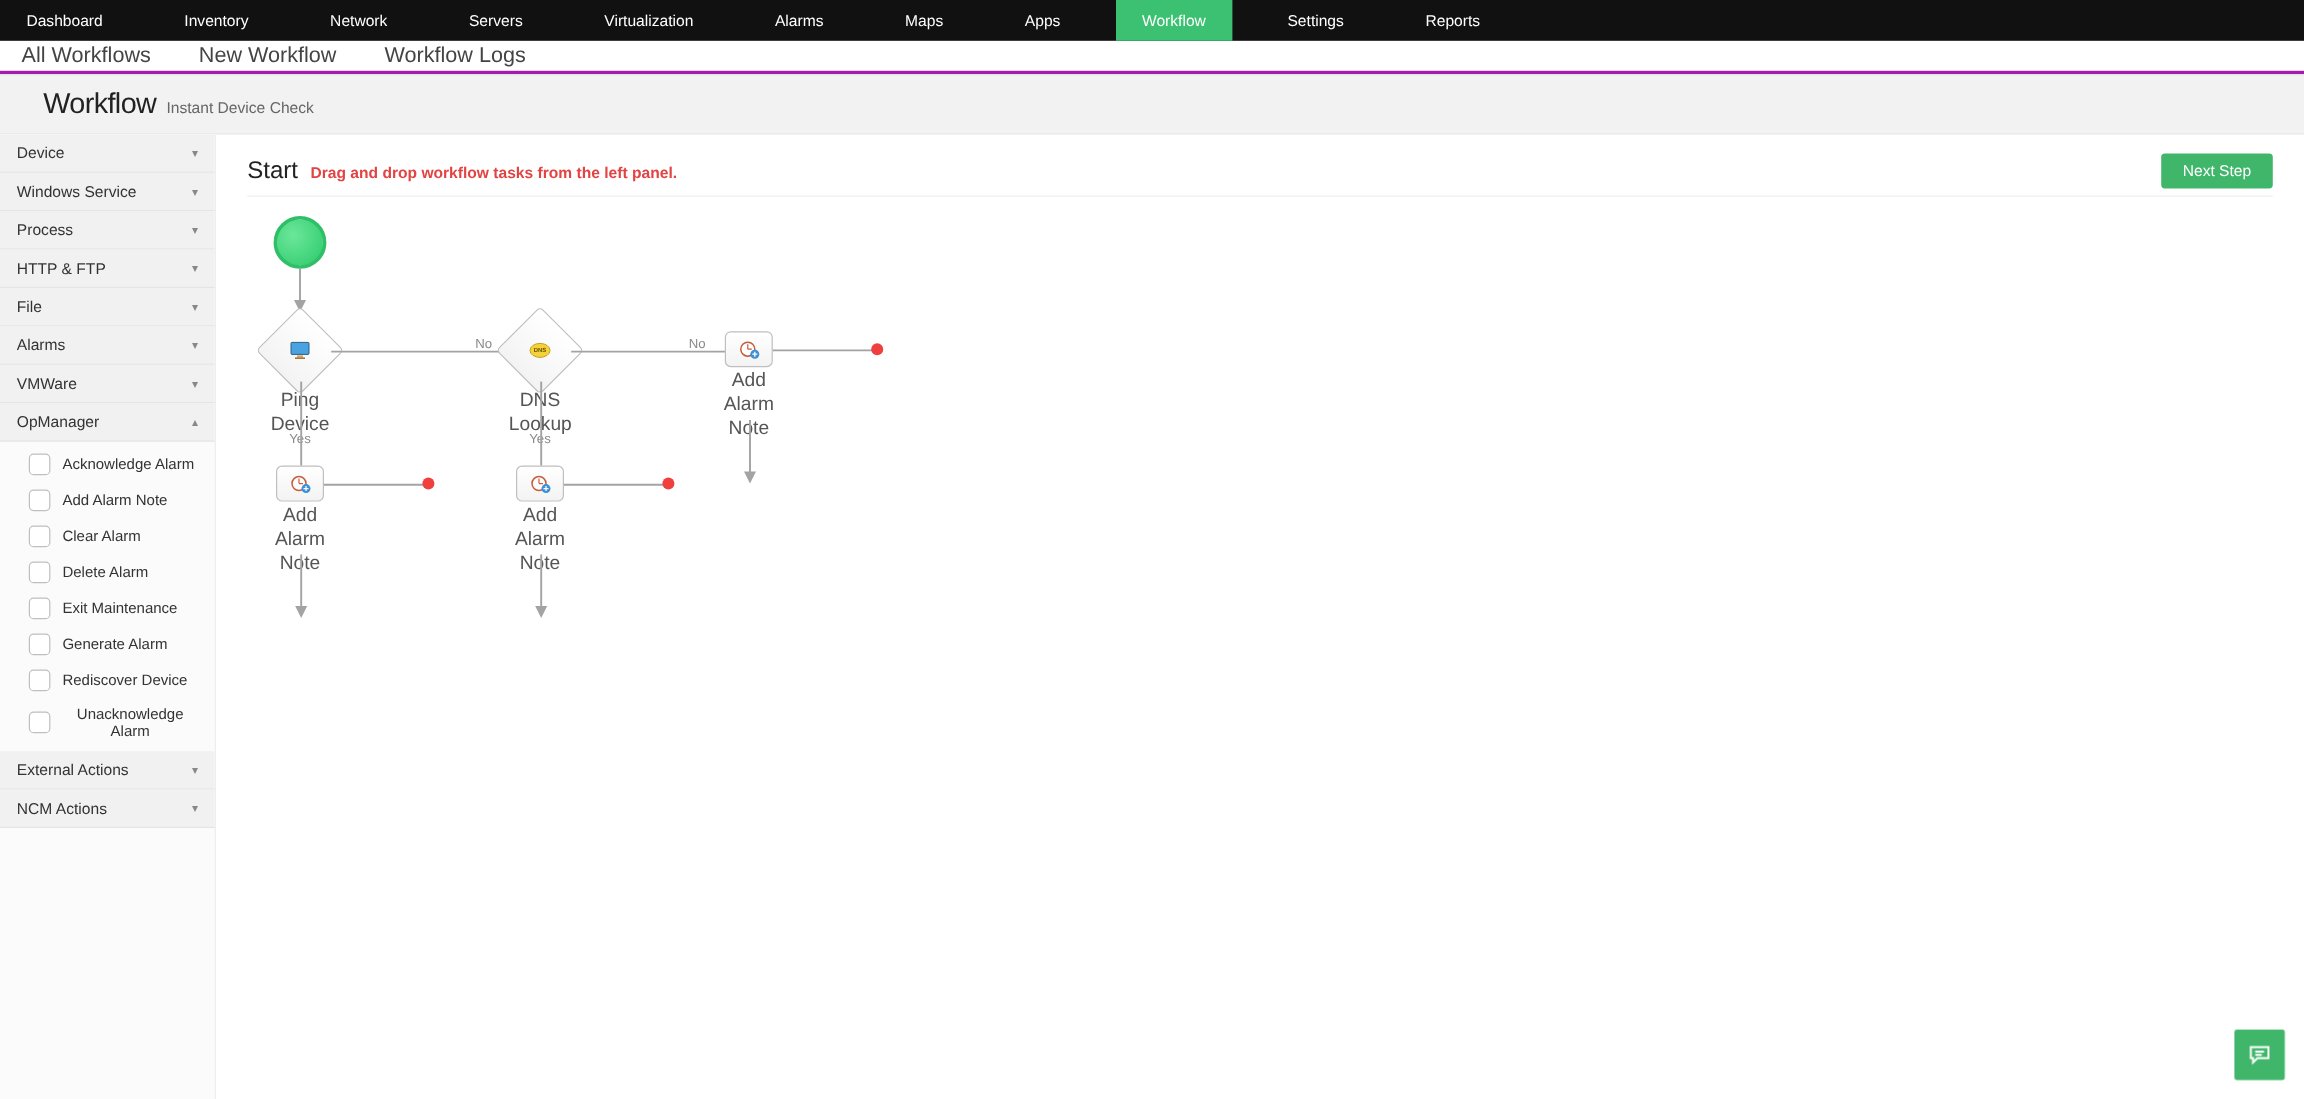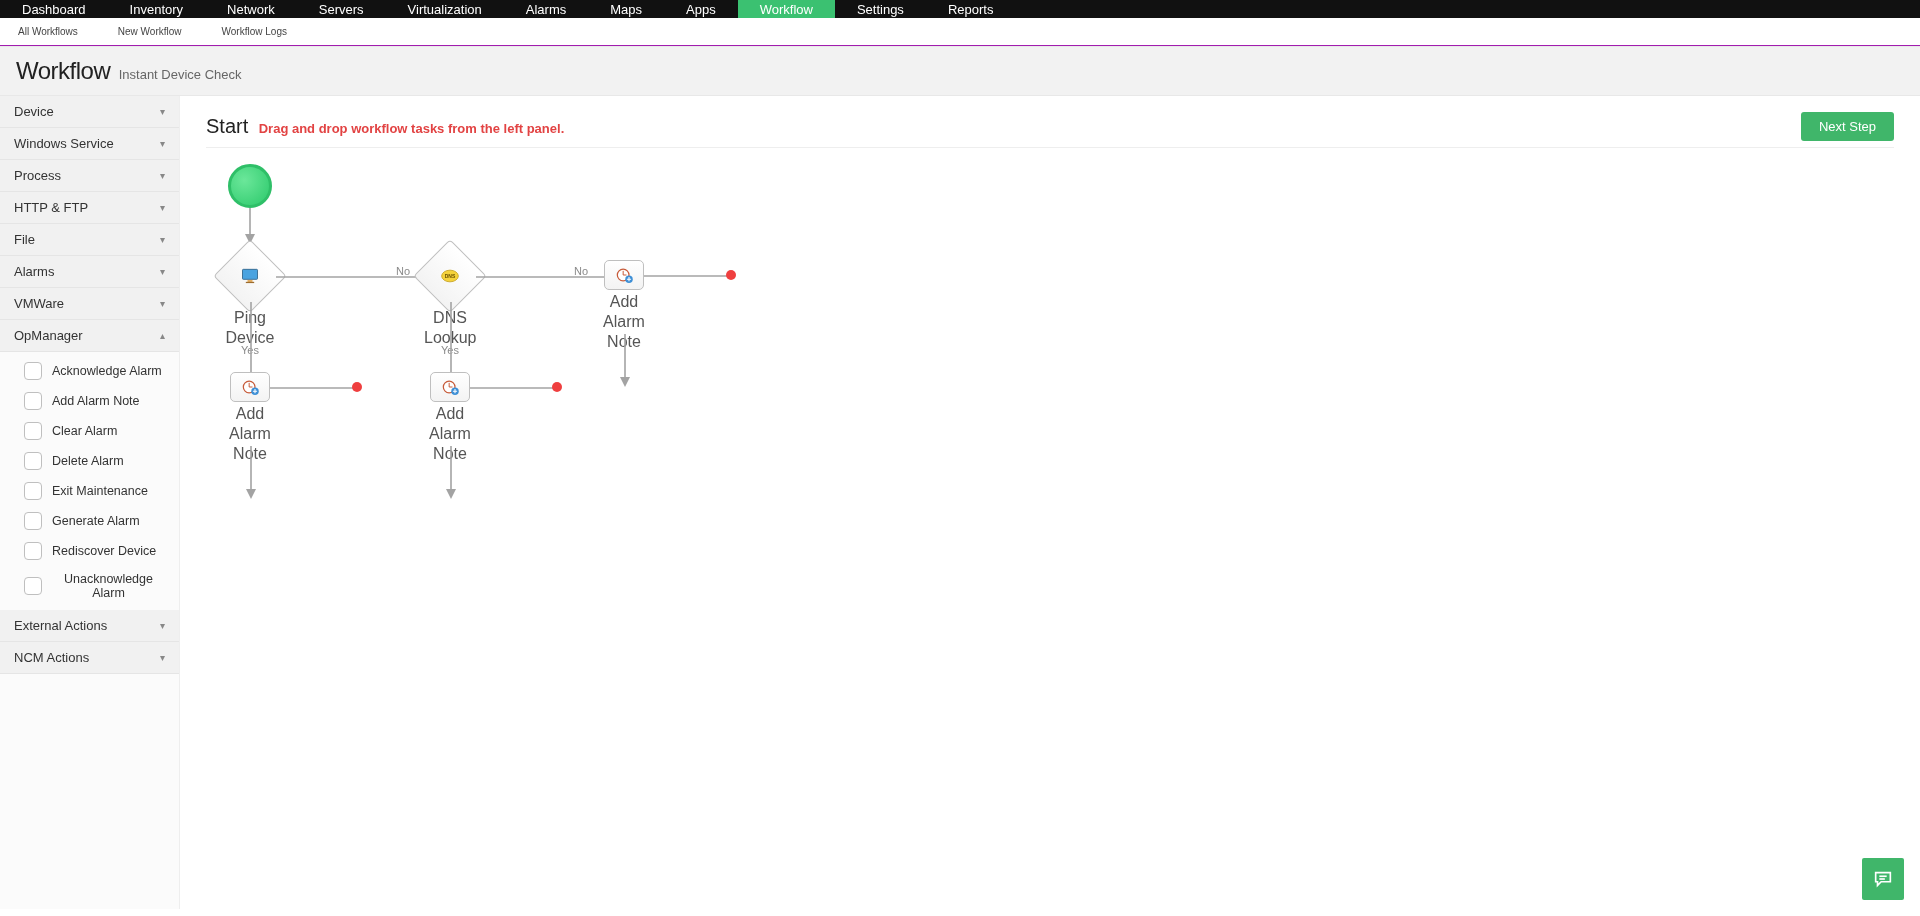--- a/index.html
+++ b/index.html
@@ -9,28 +9,28 @@
     --muted:#777;
     --panel:#f5f5f5;
     --panel-border:#e6e6e6;
     --red:#e23b3b;
     --hint:#e24343;
     --canvas-line:#a3a3a3;
   }
   *{box-sizing:border-box;font-family:"Segoe UI",Arial,sans-serif;}
   html,body{margin:0;padding:0;width:100%;height:100%;background:#fff;color:var(--text);}
   
-  .topnav{background:#111;height:18px;display:flex;align-items:stretch;font-size:13px;color:#fff;}
+  .topnav{background:#111;height:34px;display:flex;align-items:stretch;font-size:13px;color:#fff;gap:24px;}
   .topnav .item{padding:0 22px;display:flex;align-items:center;cursor:pointer;position:relative;}
   .topnav .item.active{background:var(--green2);color:#fff;}
   
-  .subnav{height:28px;border-bottom:1px solid #a21caf;display:flex;align-items:center;padding-left:18px;gap:40px;font-size:10px;color:#444;}
+  .subnav{height:28px;border-bottom:3px solid #a21caf;display:flex;align-items:center;padding-left:18px;gap:40px;font-size:18px;color:#444;}
   .subnav .item{cursor:pointer;}
   
-  .titlebar{background:#f2f2f2;border-top:1px solid #e8e8e8;border-bottom:1px solid #e8e8e8;padding:10px 16px;}
+  .titlebar{background:#f2f2f2;border-top:1px solid #e8e8e8;border-bottom:1px solid #e8e8e8;padding:10px 36px;}
   .titlebar .big{font-size:24px;font-weight:400;letter-spacing:-.5px;color:#222;}
   .titlebar .sub{font-size:13px;color:#666;margin-left:4px;}
   
   .main{display:flex;align-items:stretch;height:calc(100% - 27px - 28px - 48px);}
   .side{width:180px;background:#fbfbfb;border-right:1px solid #eee;overflow:auto;flex-shrink:0;}
   .canvaswrap{flex:1;position:relative;padding:16px 26px;overflow:auto;}
   
   .acc-head{display:flex;justify-content:space-between;align-items:center;padding:8px 14px;background:#f1f1f1;border-bottom:1px solid #e5e5e5;font-size:13px;color:#333;cursor:pointer;}
   .acc-head .chev{font-size:10px;color:#888;}
   .acc-body{padding:4px 0;text-align:center;}

